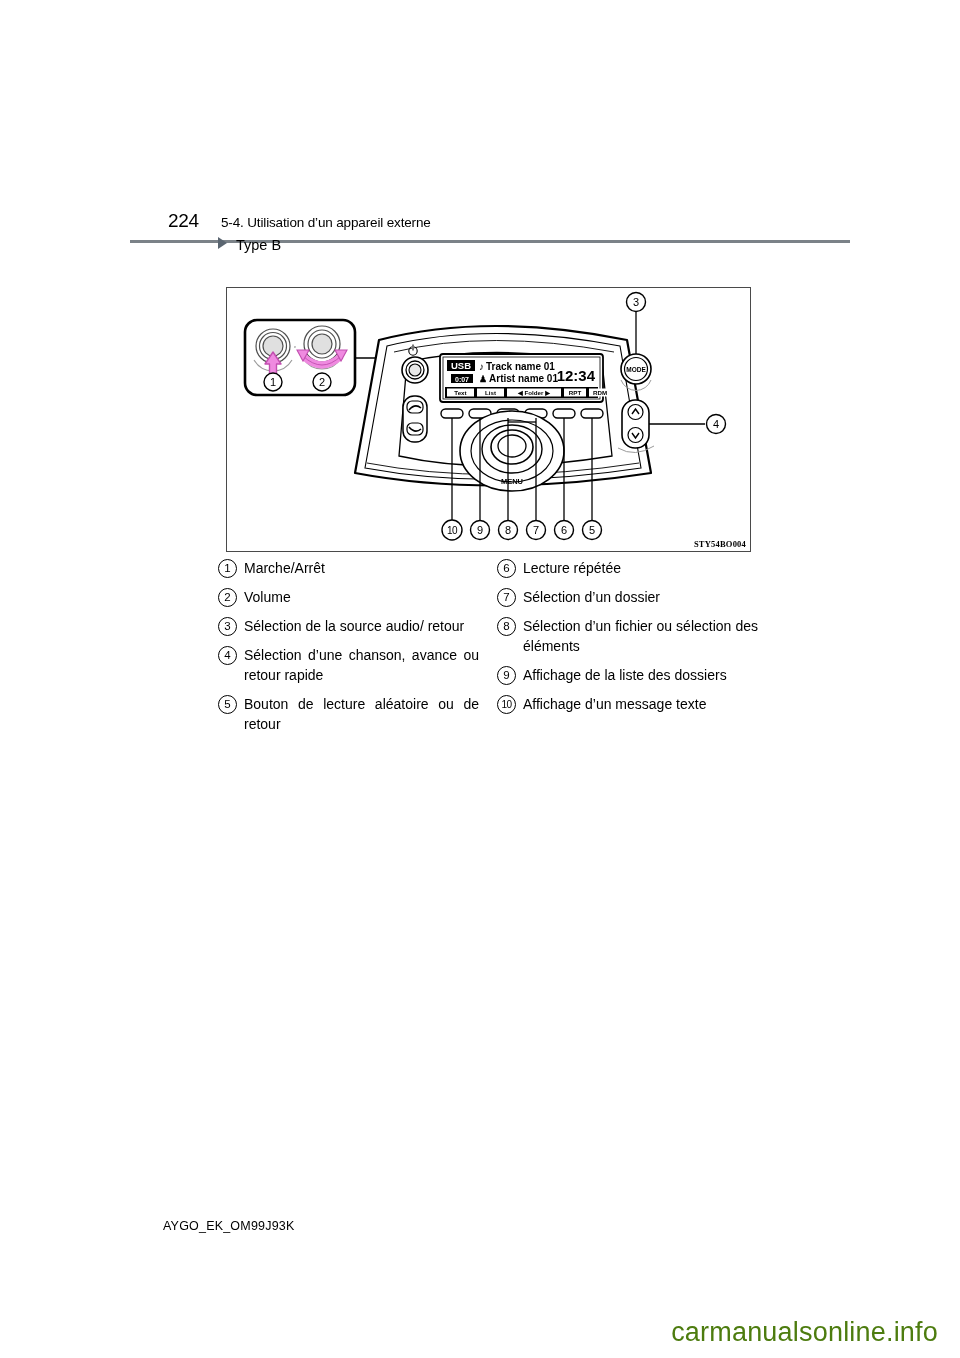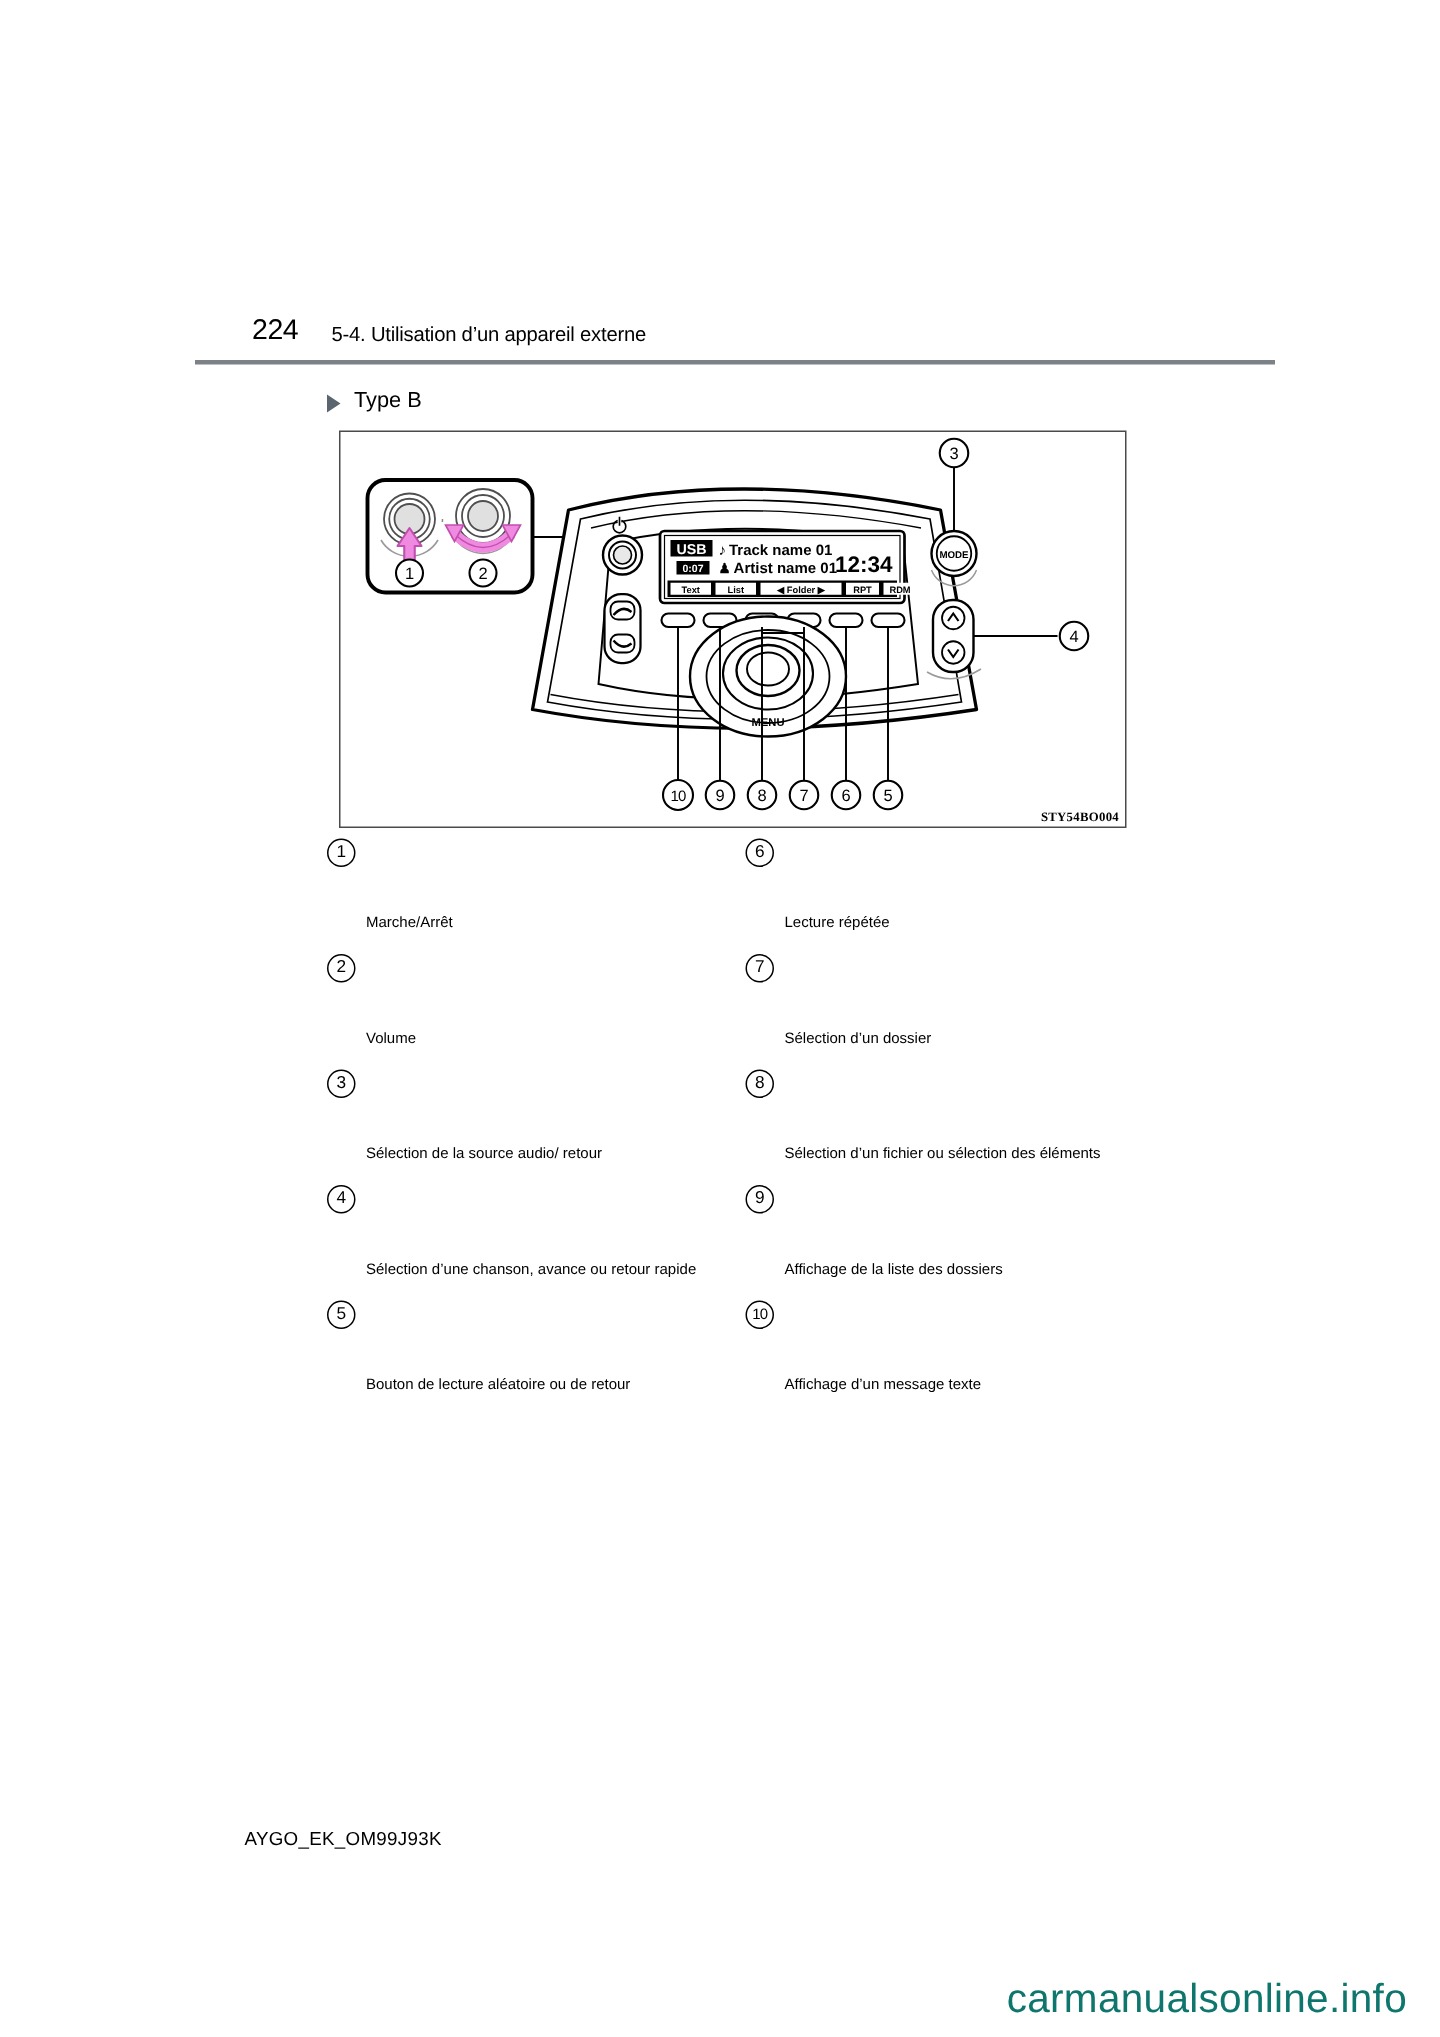--- a/index.html
+++ b/index.html
@@ -37,23 +37,23 @@
     top: 240px;
     width: 720px;
     height: 3px;
     background: #7b8288;
   }
 
   
   #type-heading {
     position: absolute;
     left: 218px;
-    top: 259px;
+    top: 237px;
     display: flex;
-    align-items: flex-end;
+    align-items: flex-start;
     gap: 9px;
   }
   #type-heading .tri {
     width: 0; height: 0;
     border-top: 6px solid transparent;
     border-bottom: 6px solid transparent;
     border-left: 9px solid #5a6570;
   }
   #type-heading .label {
     font-size: 14.5px;
@@ -113,43 +113,42 @@
     text-align: center;
     box-sizing: border-box;
     margin-right: 7px;
     margin-top: 1px;
   }
   .legend-num.wide {
     font-size: 10px;
     letter-spacing: -0.5px;
   }
   .legend-text {
-    font-size: 10px;
+    font-size: 14px;
     line-height: 20px;
     text-align: justify;
     flex: 1 1 auto;
-    margin-top: 48px;
   }
   .legend-text.j { text-align-last: left; }
 
   
   #footer-code {
     position: absolute;
     left: 135px;
     top: 1219px;
     font-size: 12.5px;
     letter-spacing: 0.2px;
     margin-left: 28px;
   }
   #watermark {
     position: absolute;
     right: 22px;
     bottom: 10px;
     font-size: 27px;
-    color: #0f766e;
+    color: #4d7c0f;
     letter-spacing: 0.2px;
   }
 </style>
 </head>
 <body>
 
 <div id="page-number">224</div>
 <div id="header-title">5-4. Utilisation d’un appareil externe</div>
 <div id="header-rule"></div>
 

